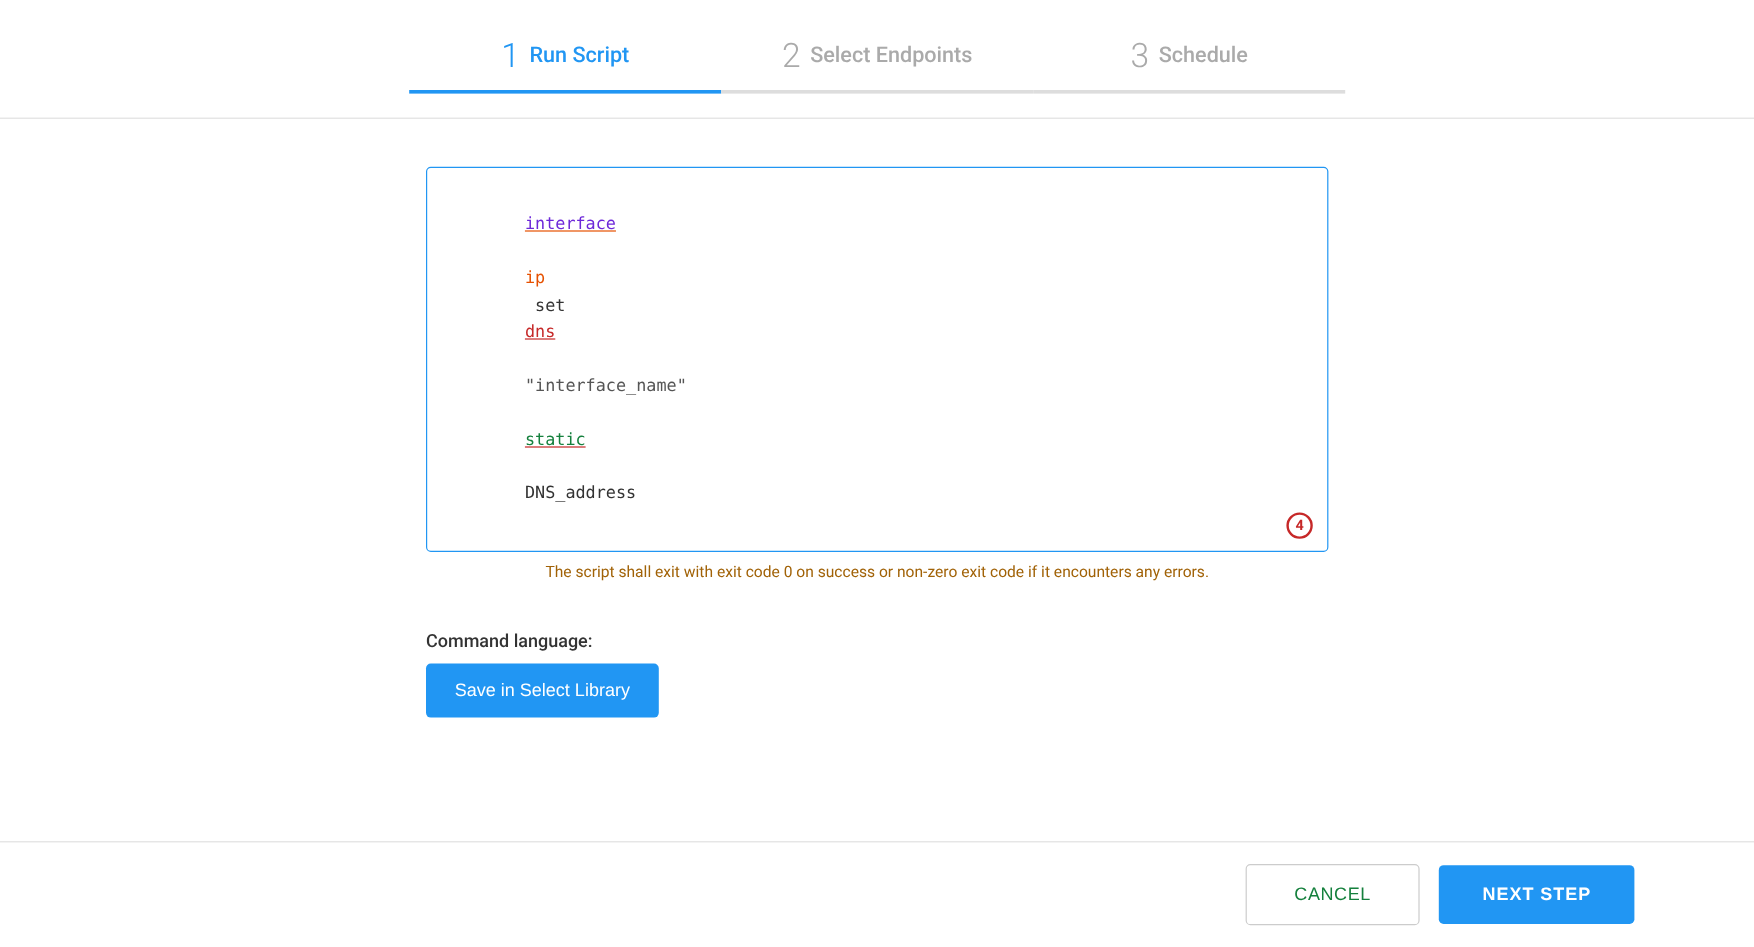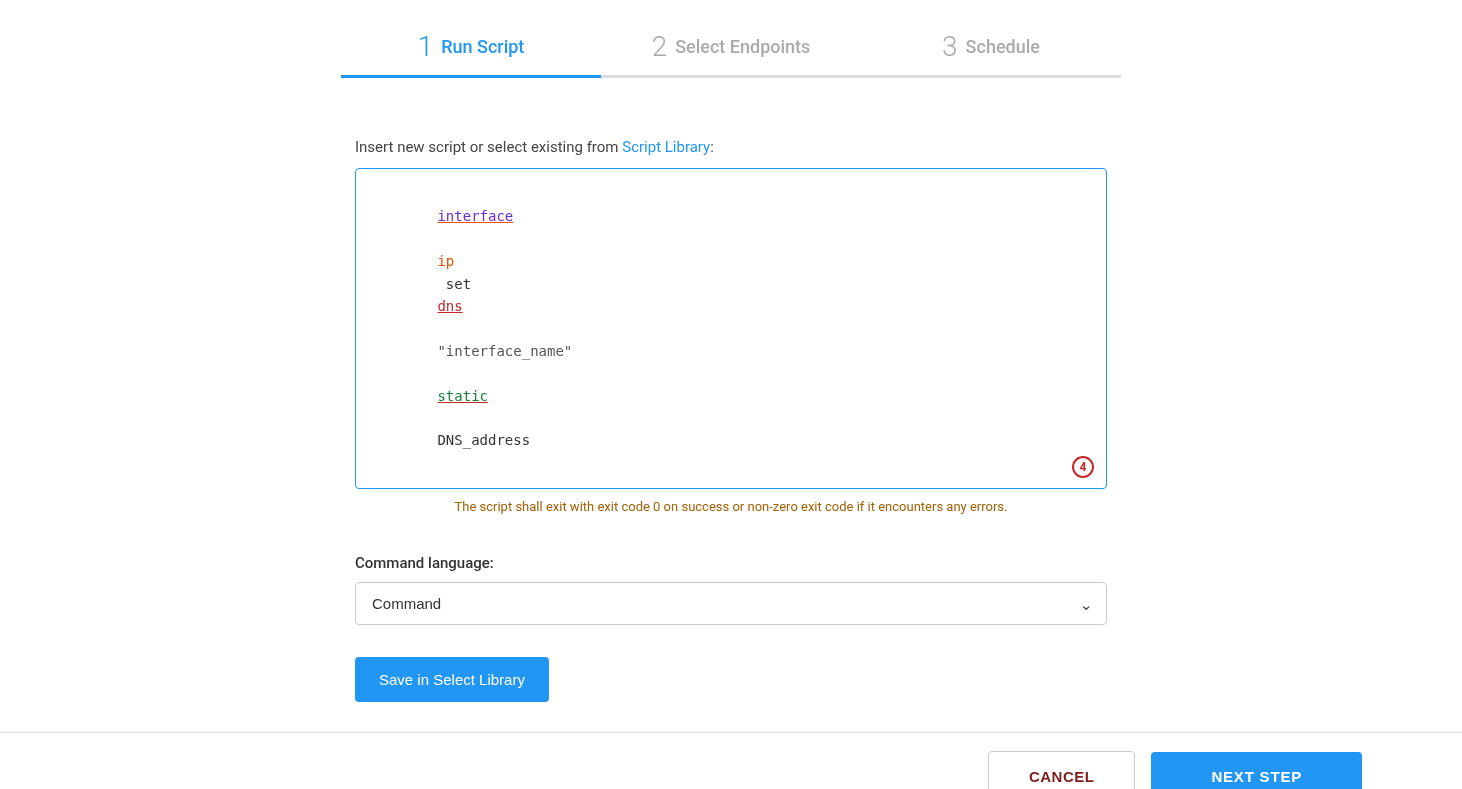--- a/index.html
+++ b/index.html
@@ -227,38 +227,38 @@
       display: flex;
       justify-content: flex-end;
       align-items: center;
       gap: 16px;
       padding: 18px 100px;
       margin-top: auto;
     }
 
     .cancel-btn {
       background: #fff;
-      color: #7f1d1d;
+      color: #15803d;
       border: 1px solid #ccc;
       border-radius: 4px;
       padding: 16px 40px;
       font-size: 15px;
-      font-weight: 700;
+      font-weight: 400;
       cursor: pointer;
       letter-spacing: 0.5px;
       min-width: 145px;
       text-transform: uppercase;
     }
 
     .next-step-btn {
       background: #2196f3;
       color: #fff;
       border: none;
       border-radius: 4px;
-      padding: 16px 60px;
+      padding: 16px 36px;
       font-size: 15px;
       font-weight: 700;
       cursor: pointer;
       letter-spacing: 0.8px;
       min-width: 160px;
       text-transform: uppercase;
     }
   </style>
 </head>
 <body>
@@ -286,23 +286,20 @@
         <span class="step-title">Schedule</span>
       </div>
       <div class="step-bar"></div>
     </div>
   </div>
 
   <div class="divider"></div>
 
   <div class="main-content">
 
-    <div class="insert-label">
-      <span>Insert new script or select existing from </span><a href="#">Script Library</a><span>:</span>
-    </div>
 
     <div class="script-textarea-wrapper">
       <div class="script-content-display">
         <span class="word-interface">interface</span>
         <span> </span>
         <span class="word-ip">ip</span>
         <span> set </span>
         <span class="word-dns">dns</span>
         <span> </span>
         <span class="word-quoted">"interface_name"</span>
@@ -310,28 +307,20 @@
         <span class="word-static">static</span>
         <span> </span>
         <span class="word-dns-address">DNS_address</span>
       </div>
       <div class="badge-circle">4</div>
     </div>
 
     <p class="script-hint">The script shall exit with exit code 0 on success or non-zero exit code if it encounters any errors.</p>
 
     <div class="script-language-label">Command language:</div>
-    <div class="language-select-wrapper">
-      <select class="language-select">
-        <option>Command</option>
-        <option>PowerShell</option>
-        <option>Bash</option>
-      </select>
-      <span class="select-chevron">⌄</span>
-    </div>
 
     <div class="save-library-row">
       <button class="save-library-btn">Save in Select Library</button>
     </div>
 
   </div>
 
   <div class="footer">
     <button class="cancel-btn">CANCEL</button>
     <button class="next-step-btn">NEXT STEP</button>

